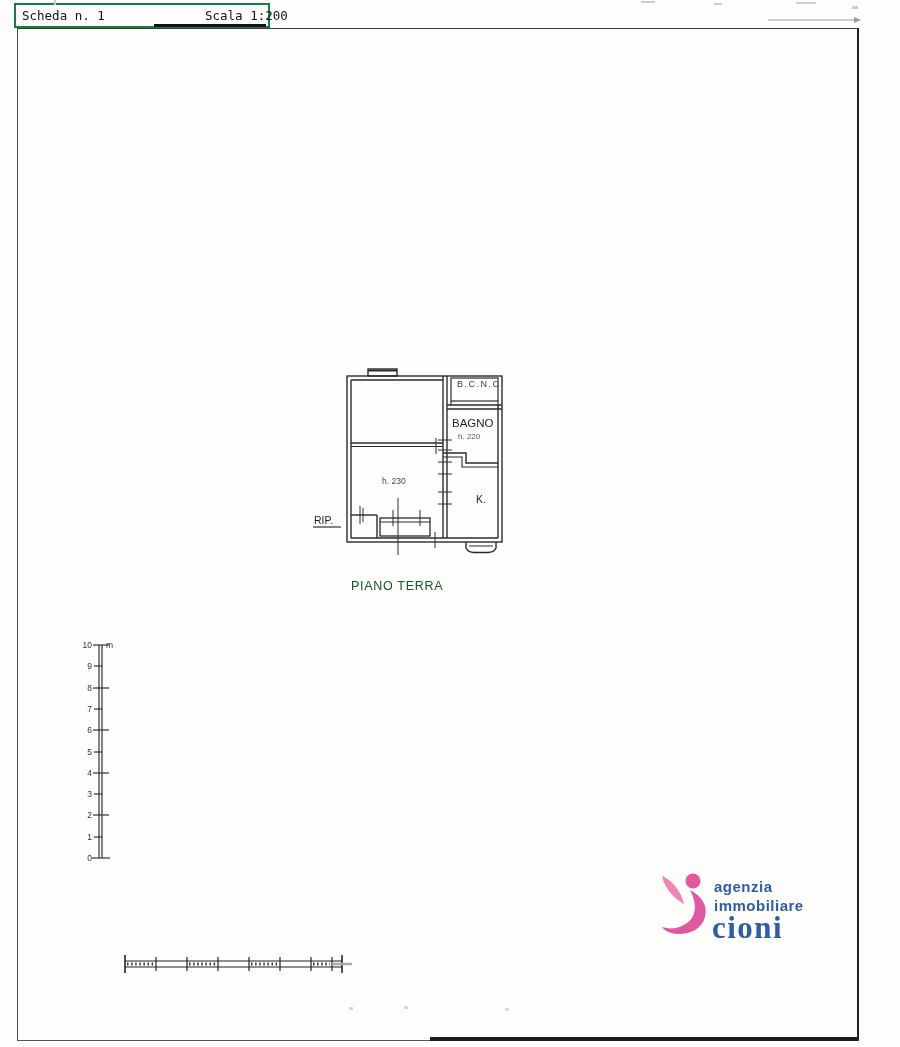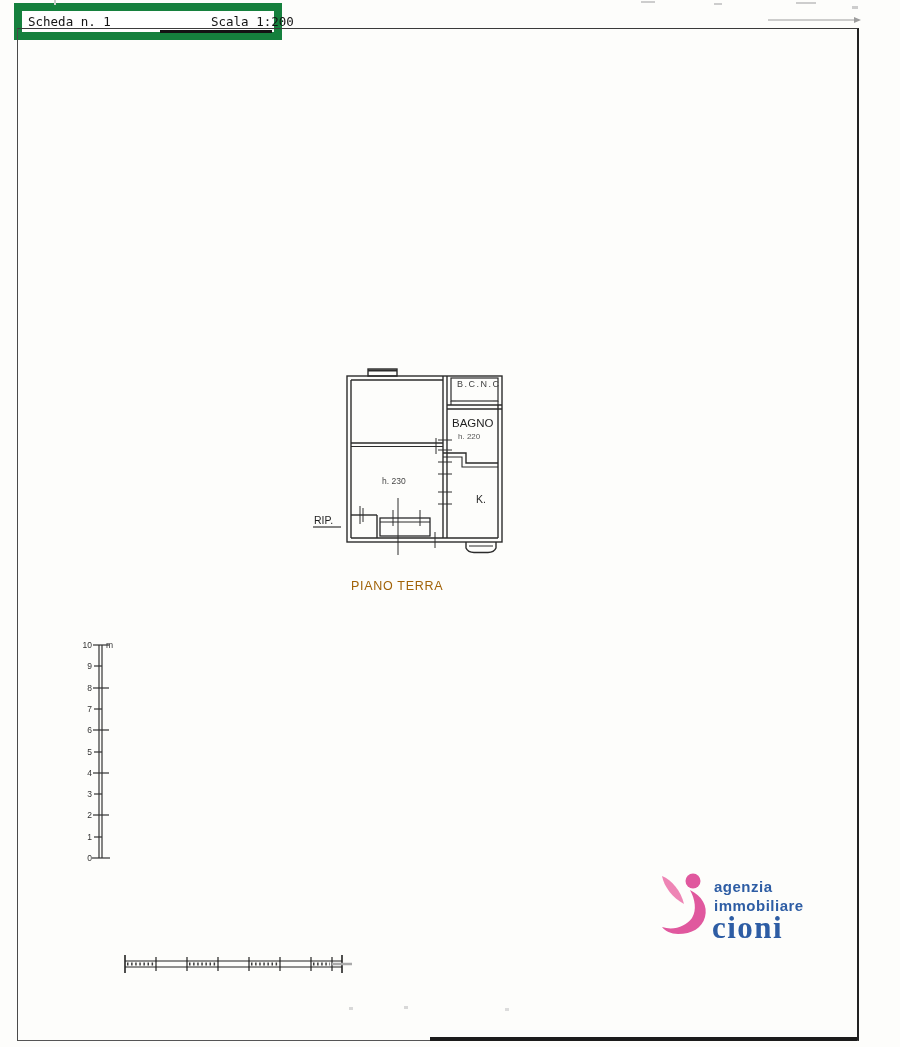--- a/index.html
+++ b/index.html
@@ -6,21 +6,21 @@
   body {
     width:900px; height:1047px; position:relative;
     background:#fdfdfb; overflow:hidden;
     font-family:"Liberation Sans", sans-serif;
   }
   .page { position:absolute; inset:0; }
 
   
   .header-box {
     position:absolute; left:14px; top:3px; width:252px; height:21px;
-    border:8px solid #15803d; background:#fefefe;
+    border:2px solid #15803d; background:#fefefe;
     font-family:"DejaVu Sans Mono", monospace;
     font-size:12.5px; color:#141414; white-space:nowrap;
   }
   .header-scheda { position:absolute; left:6px; top:3px; }
   .header-scala  { position:absolute; left:141px; top:3px;margin-left:48px; }
   .scala-underline {
     position:absolute; left:138px; top:19px; width:112px; height:2.5px;
     background:#131313;
   }
 
@@ -34,21 +34,21 @@
     background:transparent;
   }
   .frame-bottom-dark {
     position:absolute; left:430px; top:1037px; width:427px; height:3.5px;
     background:#1b1b1b;
   }
 
   
   .plan-caption {
     position:absolute; left:351px; top:579px;
-    font-size:12.5px; letter-spacing:0.7px; color:#a16207;
+    font-size:12.5px; letter-spacing:0.7px; color:#14532d;
   }
 
   svg { position:absolute; }
   svg text { font-family:"Liberation Sans", sans-serif; }
 
   .logo-small-text { font-weight:bold; letter-spacing:0.5px; }
   .logo-cioni { font-family:"Liberation Serif", serif; font-weight:bold; letter-spacing:1.5px; }
 
   .speck { position:absolute; background:#cdcdcd; }
 </style>

